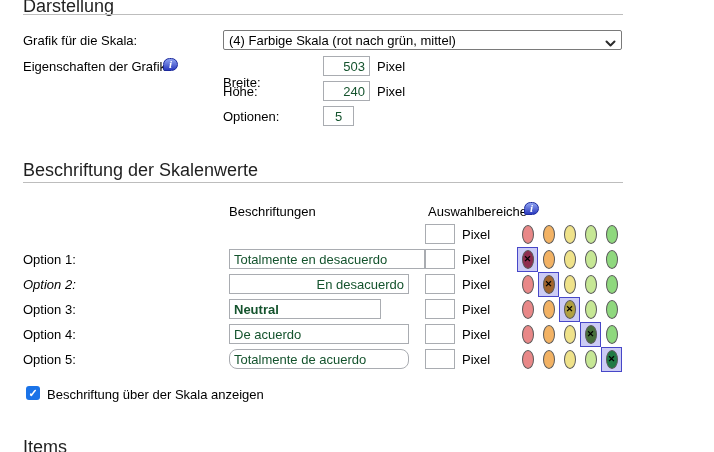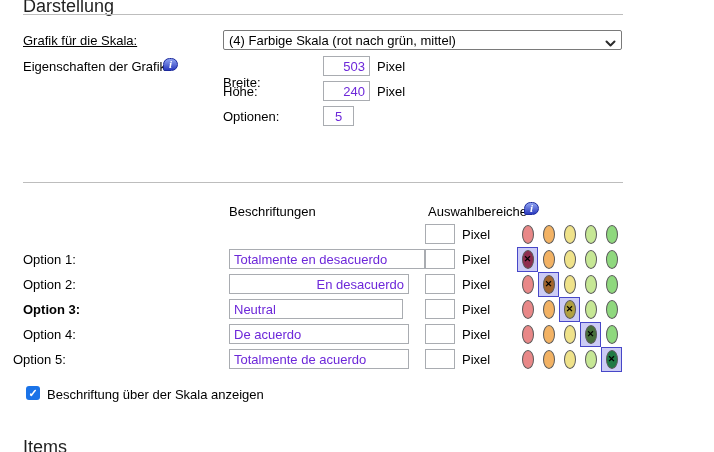--- a/index.html
+++ b/index.html
@@ -8,21 +8,21 @@
   .canvas { position:relative; width:714px; height:452px; background:#fff; overflow:hidden; }
 
   .section-title { position:absolute; left:23px; font-size:18px; font-weight:400; color:#1f1f1f; white-space:nowrap; }
   .rule { position:absolute; left:23px; width:600px; height:1px; background:#bdbdbd; }
 
   .lbl { position:absolute; font-size:13px; color:#000; white-space:nowrap; }
 
   .select-box { position:absolute; left:223px; top:30px; width:399px; height:20px; border:1px solid #7a7a7a; border-radius:2px; background:#fff; font-size:13px; color:#000; display:flex; align-items:center; padding:0 20px 0 5px; cursor:default; }
   .select-box .chev { position:absolute; right:5px; top:5px; }
 
-  .txt-input { position:absolute; height:20px; border:1px solid #a9acb1; background:#fff; font-size:13px; color:#6d28d9; font-family:"Liberation Sans", sans-serif; padding:0 4px; }
+  .txt-input { position:absolute; height:20px; border:1px solid #a9acb1; background:#fff; font-size:13px; color:#14532d; font-family:"Liberation Sans", sans-serif; padding:0 4px; }
   .num { text-align:right; }
   .ctr { text-align:center; }
 
   .info-icon { display:inline-block; position:absolute; width:15px; height:13px; background:linear-gradient(#8fa3f0,#2b3bbf); border-radius:8px 8px 8px 2px; border:1px solid #1c2a9e; }
   .info-icon::after { content:"i"; position:absolute; left:0; right:0; top:-1px; text-align:center; color:#fff; font-size:11px; font-style:italic; font-weight:bold; font-family:"Liberation Serif", serif; }
 
   .scale-preview { position:absolute; left:517px; display:flex; }
   .scale-cell { width:21px; height:25px; display:flex; align-items:center; justify-content:center; }
   .scale-cell.sel { background:#ccccf5; border:1px solid #4747c8; }
   .scale-oval { position:relative; width:12px; height:19px; border:1px solid #5a5a5a; border-radius:50%; display:flex; align-items:center; justify-content:center; }
@@ -31,21 +31,21 @@
   .checkbox { position:absolute; left:26px; top:386px; width:14px; height:14px; background:#1a73e8; border-radius:3px; color:#fff; font-size:11px; font-weight:bold; display:flex; align-items:center; justify-content:center; cursor:pointer; }
 </style>
 </head>
 <body>
 
 <div class="canvas">
 
   <div class="section-title" style="top:-4px;">Darstellung</div>
   <div class="rule" style="top:14px;"></div>
 
-  <div class="lbl" style="left:23px; top:33px;text-decoration:underline;">Grafik für die Skala:</div>
+  <div class="lbl" style="left:23px; top:33px;">Grafik für die Skala:</div>
   <div class="select-box">
     <span>(4) Farbige Skala (rot nach grün, mittel)</span>
     <span class="chev">
       <svg width="11" height="9" viewBox="0 0 11 9">
           <polyline points="1.5,2.5 5.5,6.5 9.5,2.5" fill="none" stroke="#2b2b2b" stroke-width="2" stroke-linecap="round" stroke-linejoin="round"></polyline>
         </svg>
     </span>
   </div>
 
   <div class="lbl" style="left:23px; top:59px;">Eigenschaften der Grafik:</div>
@@ -55,20 +55,21 @@
   <input class="txt-input num" style="left: 323px; top: 56px; width: 47px;" value="503">
   <div class="lbl" style="left:377px; top:59px;">Pixel</div>
 
   <div class="lbl" style="left:223px; top:84px;">Höhe:</div>
   <input class="txt-input num" style="left: 323px; top: 81px; width: 47px;" value="240">
   <div class="lbl" style="left:377px; top:84px;">Pixel</div>
 
   <div class="lbl" style="left:223px; top:109px;">Optionen:</div>
   <input class="txt-input ctr" style="left: 323px; top: 106px; width: 31px;" value="5">
 
+  <div class="section-title" style="top:160px;">Beschriftung der Skalenwerte</div>
   <div class="rule" style="top:182px;"></div>
 
   <div class="lbl" style="left:229px; top:204px;">Beschriftungen</div>
   <div class="lbl" style="left:428px; top:204px;">Auswahlbereiche</div>
   <span class="info-icon" style="left:524px; top:202px;"></span>
 
   <input class="txt-input" style="left: 425px; top: 224px; width: 30px;" value="">
   <div class="lbl" style="left:462px; top:227px;">Pixel</div>
   <div class="scale-preview" style="top:222px;">
       <span class="scale-cell">
@@ -105,21 +106,21 @@
         <span class="scale-oval" style="background: rgb(239, 226, 138);"></span>
       </span>
       <span class="scale-cell">
         <span class="scale-oval" style="background: rgb(198, 231, 149);"></span>
       </span>
       <span class="scale-cell">
         <span class="scale-oval" style="background: rgb(143, 216, 126);"></span>
       </span>
     </div>
 
-  <div class="lbl" style="left:23px; top:277px;">Option 2:</div>
+  <div class="lbl" style="left:23px; top:277px;font-style:italic;">Option 2:</div>
   <input class="txt-input" style="left: 229px; top: 274px; width: 180px; text-align: right;" value="En desacuerdo">
   <input class="txt-input" style="left: 425px; top: 274px; width: 30px;" value="">
   <div class="lbl" style="left:462px; top:277px;">Pixel</div>
   <div class="scale-preview" style="top:272px;">
       <span class="scale-cell">
         <span class="scale-oval" style="background: rgb(232, 136, 136);"></span>
       </span>
       <span class="scale-cell sel">
         <span class="scale-oval" style="background: rgb(162, 100, 44);">
           <span class="oval-x">✕</span>
@@ -129,22 +130,22 @@
         <span class="scale-oval" style="background: rgb(239, 226, 138);"></span>
       </span>
       <span class="scale-cell">
         <span class="scale-oval" style="background: rgb(198, 231, 149);"></span>
       </span>
       <span class="scale-cell">
         <span class="scale-oval" style="background: rgb(143, 216, 126);"></span>
       </span>
     </div>
 
-  <div class="lbl" style="left:23px; top:302px;font-weight:bold;">Option 3:</div>
-  <input class="txt-input" style="left: 229px; top: 299px; width: 174px;" value="Neutral">
+  <div class="lbl" style="left:23px; top:302px;">Option 3:</div>
+  <input class="txt-input" style="left: 229px; top: 299px; width: 152px; font-weight: bold;" value="Neutral">
   <input class="txt-input" style="left: 425px; top: 299px; width: 30px;" value="">
   <div class="lbl" style="left:462px; top:302px;">Pixel</div>
   <div class="scale-preview" style="top:297px;">
       <span class="scale-cell">
         <span class="scale-oval" style="background: rgb(232, 136, 136);"></span>
       </span>
       <span class="scale-cell">
         <span class="scale-oval" style="background: rgb(242, 178, 100);"></span>
       </span>
       <span class="scale-cell sel">
@@ -177,22 +178,22 @@
       <span class="scale-cell sel">
         <span class="scale-oval" style="background: rgb(71, 112, 58);">
           <span class="oval-x">✕</span>
         </span>
       </span>
       <span class="scale-cell">
         <span class="scale-oval" style="background: rgb(143, 216, 126);"></span>
       </span>
     </div>
 
-  <div class="lbl" style="left:13px; top:352px;">Option 5:</div>
-  <input class="txt-input" style="left: 229px; top: 349px; width: 180px;" value="Totalmente de acuerdo">
+  <div class="lbl" style="left:23px; top:352px;">Option 5:</div>
+  <input class="txt-input" style="left: 229px; top: 349px; width: 180px; border-radius: 8px;" value="Totalmente de acuerdo">
   <input class="txt-input" style="left: 425px; top: 349px; width: 30px;" value="">
   <div class="lbl" style="left:462px; top:352px;">Pixel</div>
   <div class="scale-preview" style="top:347px;">
       <span class="scale-cell">
         <span class="scale-oval" style="background: rgb(232, 136, 136);"></span>
       </span>
       <span class="scale-cell">
         <span class="scale-oval" style="background: rgb(242, 178, 100);"></span>
       </span>
       <span class="scale-cell">

